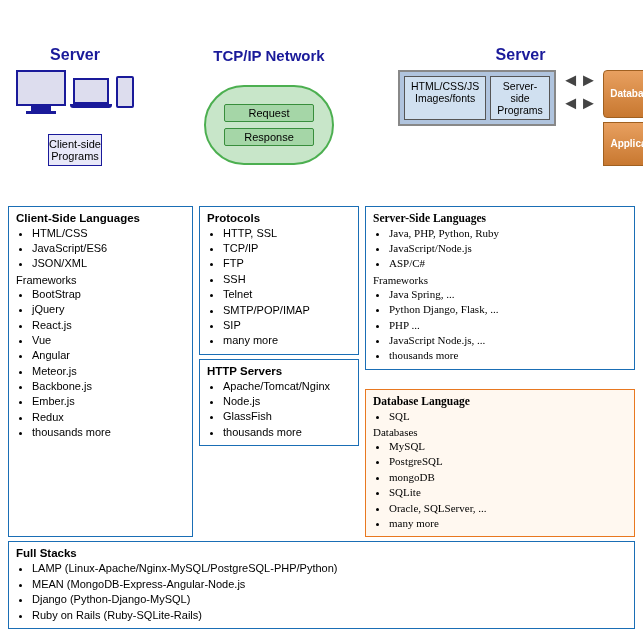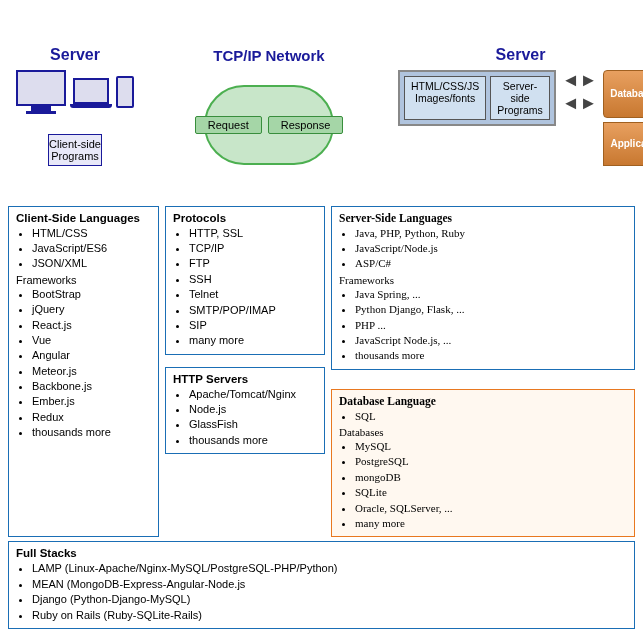--- a/index.html
+++ b/index.html
@@ -112,21 +112,21 @@
       text-align: center;
     }
     .cloud-shape {
       width: 130px;
       height: 80px;
       background: #c8e6c9;
       border-radius: 40px;
       border: 2px solid #4caf50;
       position: relative;
       display: flex;
-      flex-direction: row;
+      flex-direction: column;
       align-items: center;
       justify-content: center;
       gap: 6px;
     }
     .arrow-box {
       background: #a5d6a7;
       border: 1px solid #388e3c;
       padding: 2px 12px;
       font-size: 11px;
       border-radius: 2px;
@@ -238,21 +238,21 @@
       font-size: 11px;
       margin-top: 2px;
       margin-bottom: 1px;
     }
 
     
     .panel-blue { border-color: #1a6eb5; }
     .panel-orange { border-color: #e87820; background: #fff8f0; }
 
     
-    .panel-client { width: 151px; }
+    .panel-client { width: 185px; }
     .panel-full { width: 100%; }
   </style>
 </head>
 <body>
 
 <div class="main-container">
 
   <div class="diagram-section">
 
     <div class="client-col">
@@ -335,21 +335,21 @@
           <li><span>Vue</span></li>
           <li><span>Angular</span></li>
           <li><span>Meteor.js</span></li>
           <li><span>Backbone.js</span></li>
           <li><span>Ember.js</span></li>
           <li><span>Redux</span></li>
           <li><span>thousands more</span></li>
         </ul>
       </div>
 
-      <div style="display:flex;flex-direction:column;gap:12px;width:160px;">
+      <div style="display:flex;flex-direction:column;gap:4px;width:160px;">
         <div class="panel panel-blue">
           <div class="panel-title">Protocols</div>
           <ul>
             <li><span>HTTP, SSL</span></li>
             <li><span>TCP/IP</span></li>
             <li><span>FTP</span></li>
             <li><span>SSH</span></li>
             <li><span>Telnet</span></li>
             <li><span>SMTP/POP/IMAP</span></li>
             <li><span>SIP</span></li>

